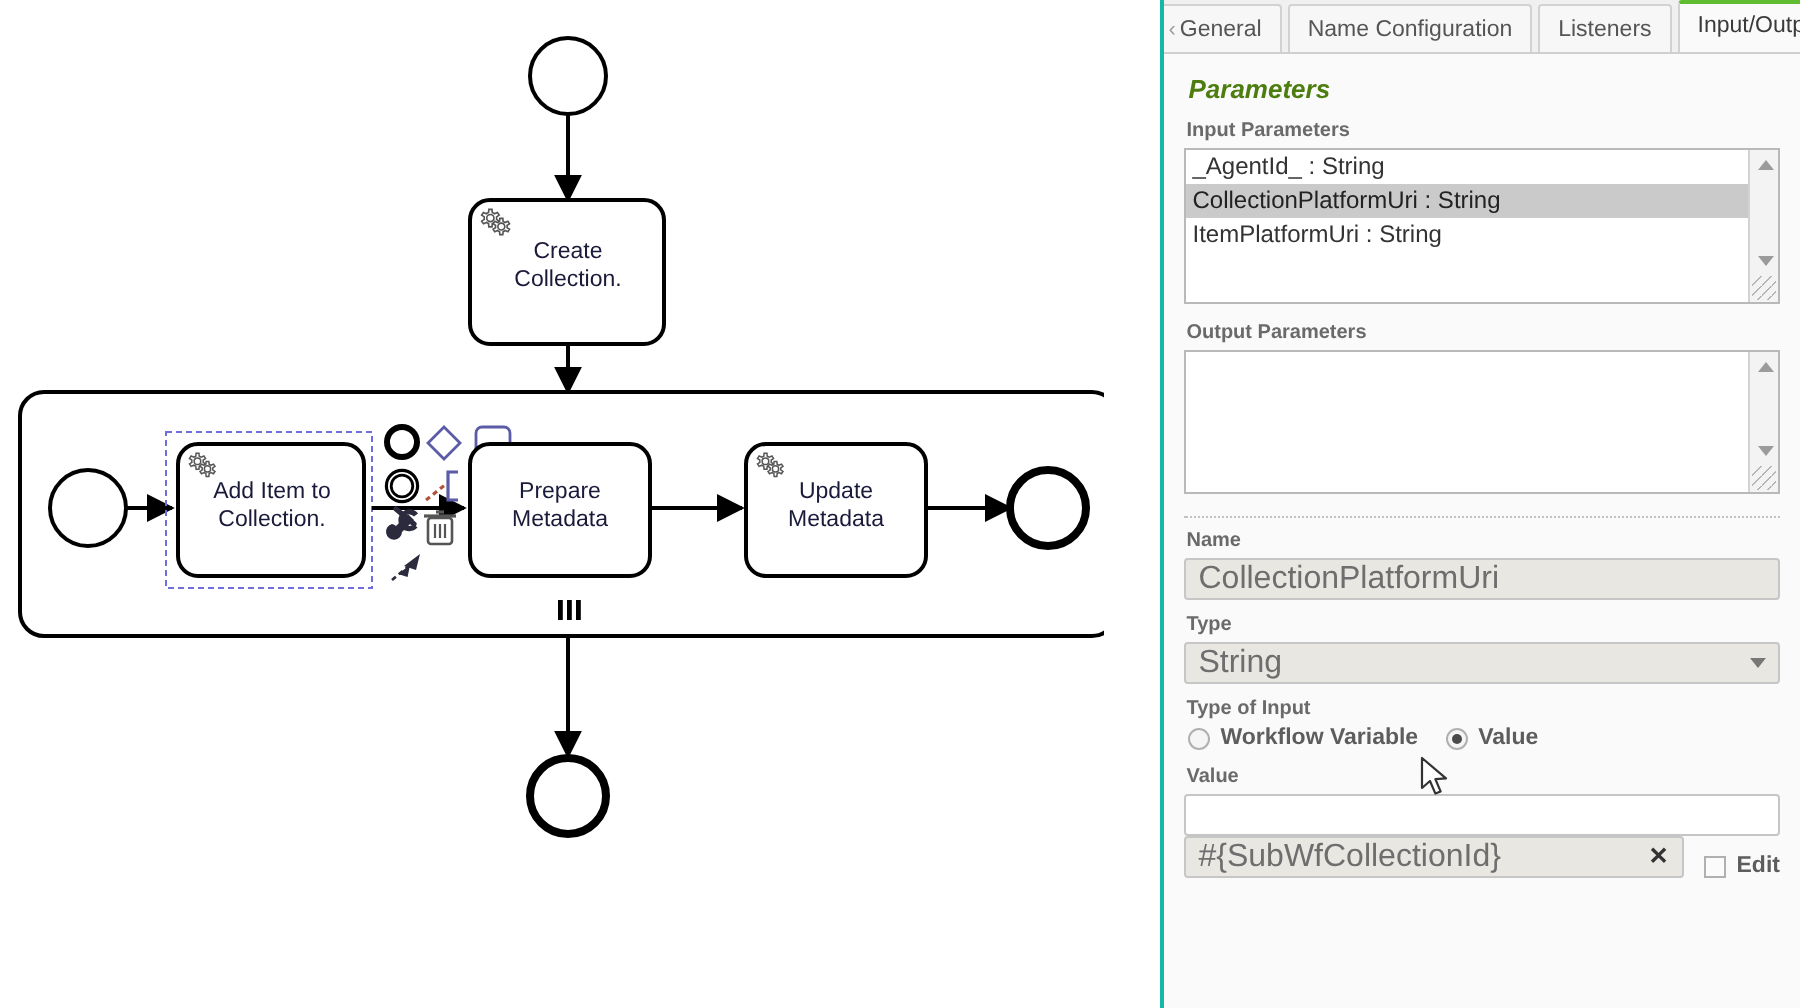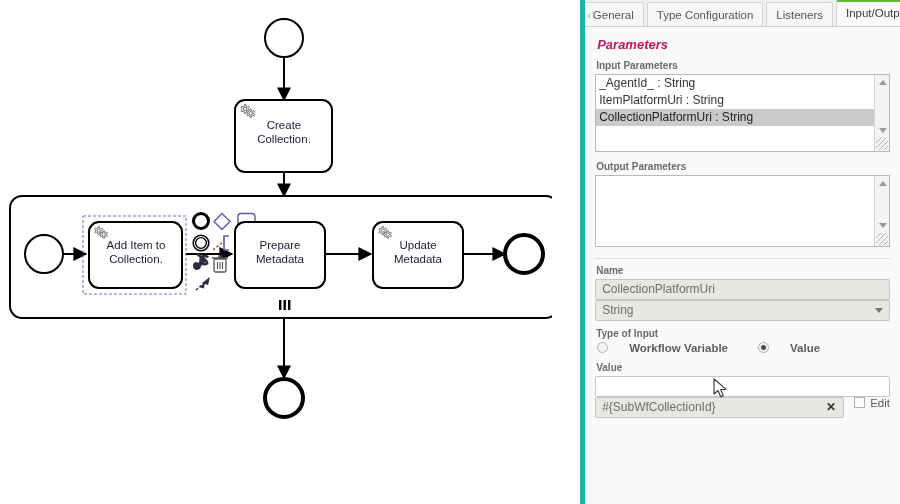--- a/index.html
+++ b/index.html
@@ -10,21 +10,21 @@
   }
   .app{position:relative;width:900px;height:504px;display:flex;}
 
   
   .canvas{position:relative;width:570px;height:439px;background:#fff;overflow:hidden;}
   .canvas svg{display:block;}
 
   
   .props{
     position:relative;width:330px;height:504px;background:#fafafa;
-    border-left:5px solid #14b8a6;box-sizing:border-box;overflow:hidden;margin-left:28px;
+    border-left:2px solid #14b8a6;box-sizing:border-box;overflow:hidden;margin-left:28px;
   }
 
   
   .tabbar{
     position:relative;height:27px;background:#f0f0f0;
     border-bottom:1px solid #cfcfcf;
     display:flex;align-items:flex-end;padding-left:2px;box-sizing:border-box;
   }
   .tab{
     position:relative;height:24px;line-height:24px;
@@ -37,21 +37,21 @@
   .tab.first{padding-left:3px;margin-left:-6px;}
   .tab.active{
     background:#fafafa;color:#3a3a3a;
     border-top:2px solid #5fbd2f;height:26px;line-height:23px;
   }
   .chev{font-size:11px;color:#9a9a9a;padding:0 2px;}
 
   
   .body{padding:8px 10px 0 10px;box-sizing:border-box;}
   .section-title{
-    font-size:13px;font-weight:bold;font-style:italic;color:#be185d;
+    font-size:13px;font-weight:bold;font-style:italic;color:#4d7c0f;
     margin:2px 0 8px 2px;
   }
   .field-label{
     font-size:10px;font-weight:bold;color:#6a6a6a;
     margin:0 0 3px 1px;
   }
   .listbox{
     position:relative;width:100%;height:78px;
     background:#fff;border:1px solid #b9b9b9;box-sizing:border-box;
     overflow:hidden;
@@ -84,55 +84,55 @@
   }
   .outbox{
     position:relative;width:100%;height:72px;
     background:#fff;border:1px solid #b9b9b9;box-sizing:border-box;overflow:hidden;
   }
   .divider{border-top:1px dotted #c2c2c2;margin:11px 0 0 0;}
 
   .textfield{
     width:100%;height:21px;line-height:21px;box-sizing:border-box;
     border:1px solid #c6c6c6;background:#fff;
-    font-family:"Liberation Sans",sans-serif;font-size:12px;color:#555;
+    font-family:"Liberation Sans",sans-serif;font-size:16px;color:#555;
     padding:0 6px;border-radius:2px;
   }
   .textfield.ro{background:#e9e7e2;color:#6e6e6e;}
   .selwrap{position:relative;width:100%;}
   .selwrap .textfield{padding-right:36px;}
   .caret{
     position:absolute;right:7px;top:8px;width:0;height:0;
     border-left:4px solid transparent;border-right:4px solid transparent;
     border-top:5px solid #777;pointer-events:none;
   }
-  .radiorow{display:flex;margin:2px 0 0 2px;gap:16px;}
+  .radiorow{display:flex;align-items:center;margin:2px 0 0 2px;}
   .radio{
     width:11px;height:11px;border-radius:50%;
     border:1px solid #b0b0b0;background:#f5f5f5;
     box-sizing:border-box;margin-right:5px;position:relative;cursor:pointer;
   }
   .radio.on::after{
     content:"";position:absolute;left:2px;top:2px;width:5px;height:5px;
     border-radius:50%;background:#4a4a4a;
   }
   .radio-label{
     font-size:11.5px;font-weight:bold;color:#5d5d5d;margin-right:14px;cursor:pointer;
   }
-  .elrow{position:relative;display:flex;align-items:flex-start;}
+  .elrow{position:relative;display:flex;align-items:flex-end;}
   .elrow .elfield{flex:1;position:relative;}
   .elclear{
     position:absolute;right:8px;top:3px;font-size:12px;font-weight:bold;
     color:#333;cursor:pointer;line-height:15px;
   }
   .chkbox{
     width:11px;height:11px;border:1px solid #b0b0b0;background:#fbfbfb;
     box-sizing:border-box;margin:0 5px 0 10px;cursor:pointer;
   }
-  .chk-label{font-size:11.5px;font-weight:normal;color:#5d5d5d;cursor:pointer;}
+  .chk-label{font-size:11.5px;font-weight:bold;color:#5d5d5d;cursor:pointer;}
 
   .cursor{position:absolute;pointer-events:none;}
 </style>
 </head>
 <body>
 
 <div class="app">
 
   <div class="canvas">
     <svg width="570" height="504" viewBox="0 0 570 504" xmlns="http://www.w3.org/2000/svg">
@@ -277,41 +277,41 @@
     </svg>
   </div>
 
   <div class="props">
 
     <div class="tabbar">
       <div class="tab first">
         <span class="chev">‹</span><span>General</span>
       </div>
       <div class="tab">
-        <span>Type Configuration</span>
+        <span>Name Configuration</span>
       </div>
       <div class="tab">
         <span>Listeners</span>
       </div>
       <div class="tab active">
         <span>Input/Output</span>
       </div>
 
     </div>
 
     <div class="body">
       <div class="section-title">Parameters</div>
 
       <div class="field-label">Input Parameters</div>
 
       <div class="listbox">
         <div class="rows">
           <div class="lrow">_AgentId_ : String</div>
+          <div class="lrow sel">CollectionPlatformUri : String</div>
           <div class="lrow">ItemPlatformUri : String</div>
-          <div class="lrow sel">CollectionPlatformUri : String</div>
         </div>
         <div class="vscroll">
           <div class="sarrow up">
               <i></i>
             </div>
           <div class="sarrow dn">
               <i></i>
             </div>
         </div>
         <div class="grip"></div>
@@ -332,20 +332,21 @@
       </div>
 
       <div class="divider"></div>
     </div>
 
     <div class="body" style="padding-top:6px">
 
       <div class="field-label">Name</div>
       <input class="textfield ro" type="text" readonly="" value="CollectionPlatformUri" style="">
 
+      <div class="field-label" style="margin-top:7px">Type</div>
       <div class="selwrap">
         <input class="textfield ro" type="text" readonly="" value="String" style="">
         <span class="caret"></span>
       </div>
 
       <div class="field-label" style="margin-top:7px">Type of Input</div>
       <div class="radiorow">
         <span class="radio"></span>
         <span class="radio-label">Workflow Variable</span>
         <span class="radio on"></span>

